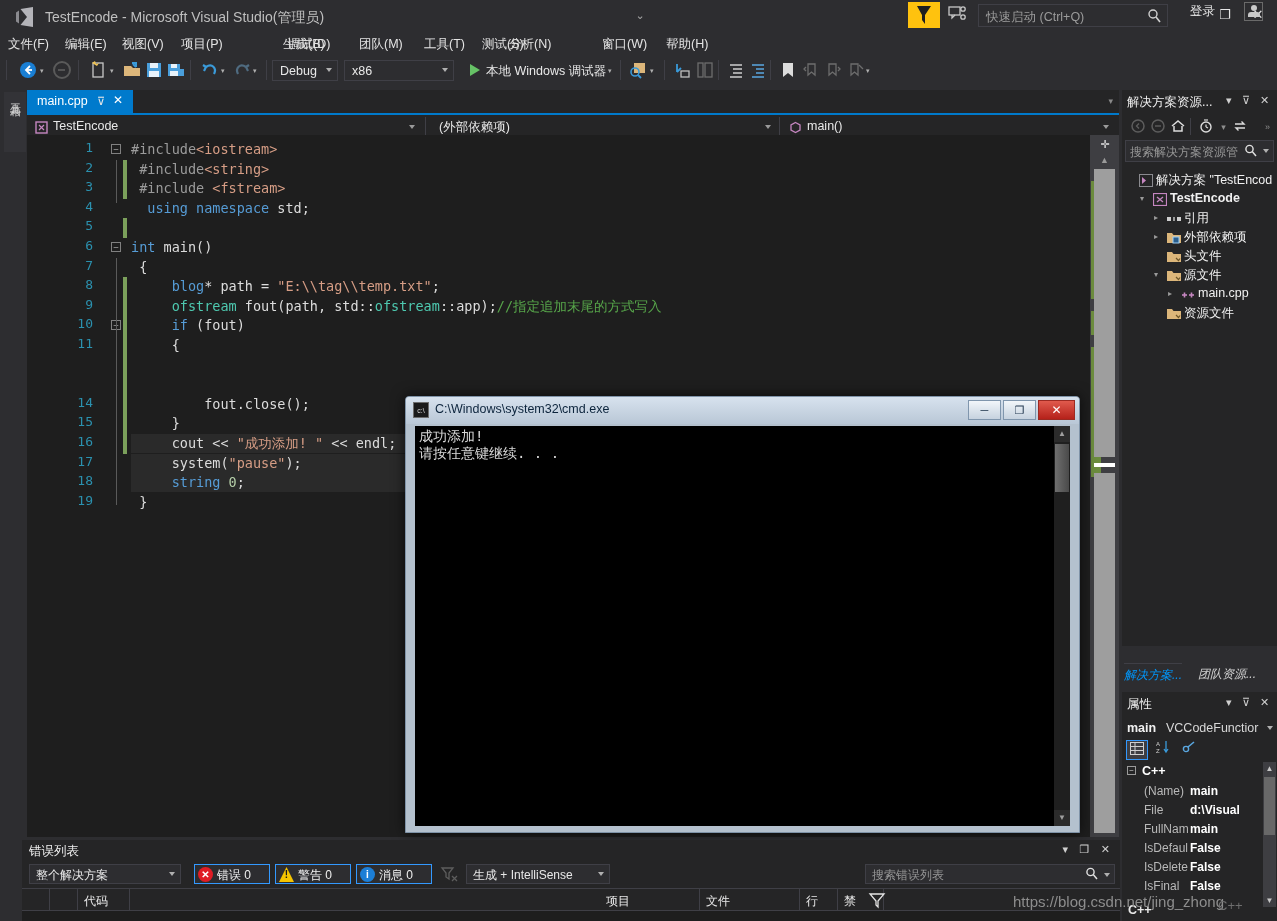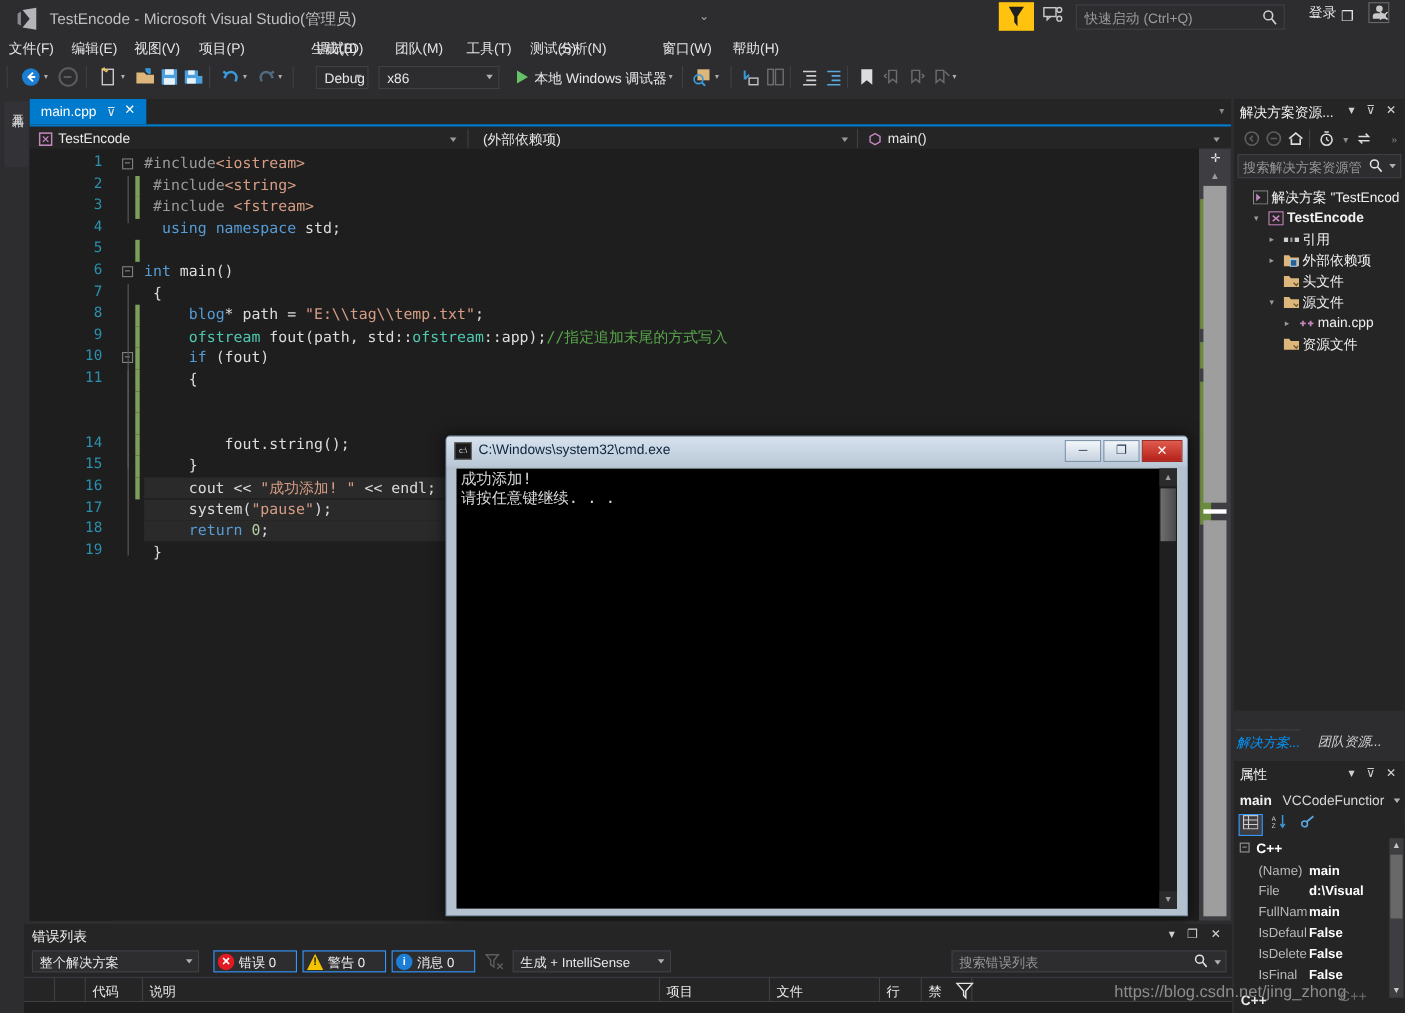--- a/index.html
+++ b/index.html
@@ -329,21 +329,21 @@
     <div class="tb-drop" style="left:221px">▾</div>
     <div class="tb-ico" style="left:232px">
       <svg width="20" height="20" viewBox="0 0 20 20">
           <path d="M14 7 C8 3 3 8 6 14" fill="none" stroke="#4f6b80" stroke-width="2.2"></path>
           <path d="M17 5 L14 7 L16 11" fill="none" stroke="#4f6b80" stroke-width="2.2"></path>
         </svg>
     </div>
     <div class="tb-drop" style="left:253px">▾</div>
     <div class="tb-sep" style="left:266px"></div>
 
-    <div class="combo" style="left:287px; width:48px">
+    <div class="combo" style="left:272px; width:66px">
       <div class="lbl">Debug</div>
       <div class="arr"></div>
     </div>
     <div class="combo" style="left:344px; width:110px">
       <div class="lbl">x86</div>
       <div class="arr"></div>
     </div>
 
     <div class="run-btn">
       <div class="run-tri"></div>
@@ -483,28 +483,28 @@
         <div class="chg" style="top: 142.2px; height: 19.6px;"></div>
         <div class="cl" style="top: 161.8px;"><div class="lnum">9</div><div class="ctxt">     <span class="kw2">ofstream</span> fout(path, std::<span class="kw2">ofstream</span>::app);<span class="cmt">//指定追加末尾的方式写入</span></div></div>
         <div class="chg" style="top: 161.8px; height: 19.6px;"></div>
         <div class="cl" style="top: 181.4px;"><div class="lnum">10</div><div class="ctxt">     <span class="k">if</span> (fout)</div></div>
         <div class="fold" style="top: 185.4px;">−</div>
         <div class="chg" style="top: 181.4px; height: 19.6px;"></div>
         <div class="cl" style="top: 201px;"><div class="lnum">11</div><div class="ctxt">     {</div></div>
         <div class="chg" style="top: 201px; height: 19.6px;"></div>
         <div class="chg" style="top: 220.6px; height: 19.6px;"></div>
         <div class="chg" style="top: 240.2px; height: 19.6px;"></div>
-        <div class="cl" style="top: 259.8px;"><div class="lnum">14</div><div class="ctxt">         fout.string();</div></div>
+        <div class="cl" style="top: 259.8px;"><div class="lnum">14</div><div class="ctxt">         fout.close();</div></div>
         <div class="chg" style="top: 259.8px; height: 19.6px;"></div>
         <div class="cl" style="top: 279.4px;"><div class="lnum">15</div><div class="ctxt">     }</div></div>
         <div class="chg" style="top: 279.4px; height: 19.6px;"></div>
         <div class="cl" style="top: 299px;"><div class="lnum">16</div><div class="ctxt">     cout &lt;&lt; <span class="str">"成功添加! "</span> &lt;&lt; endl;</div></div>
         <div class="chg" style="top: 299px; height: 19.6px;"></div>
         <div class="cl" style="top: 318.6px;"><div class="lnum">17</div><div class="ctxt">     system(<span class="str">"pause"</span>);</div></div>
-        <div class="cl" style="top: 338.2px;"><div class="lnum">18</div><div class="ctxt">     <span class="k">return</span> <span class="num">0</span>;</div></div>
+        <div class="cl" style="top: 338.2px;"><div class="lnum">18</div><div class="ctxt">     <span class="k">string</span> <span class="num">0</span>;</div></div>
         <div class="cl" style="top: 357.8px;"><div class="lnum">19</div><div class="ctxt"> }</div></div>
         <div class="foldline" style="top: 24.6px; height: 43.12px;"></div>
         <div class="foldline" style="top: 122.6px; height: 246.96px;"></div>
         <div class="foldline" style="top: 201px; height: 90.16px;"></div>
       </div>
   </div>
 
   <div class="vscroll">
     <div class="btn" style="top:17px">▲</div>
     <div class="map" style="left:1px; top:46px; height:118px"></div>
@@ -785,23 +785,20 @@
         </div>
         <div class="dd"></div>
       </div>
     </div>
     <div class="el-cols" id="elcols">
         <div class="el-col" style="left: 0px; width: 28px;"></div>
         <div class="el-col" style="left: 28px; width: 28px;"></div>
         <div class="el-col" style="left: 56px; width: 52px;">
           <div class="t">代码</div>
         </div>
-        <div class="el-col" style="left: 108px; width: 470px;">
-          <div class="t">说明</div>
-        </div>
         <div class="el-col" style="left: 578px; width: 100px;">
           <div class="t">项目</div>
         </div>
         <div class="el-col" style="left: 678px; width: 100px;">
           <div class="t">文件</div>
         </div>
         <div class="el-col" style="left: 778px; width: 38px;">
           <div class="t">行</div>
         </div>
         <div class="el-col" style="left: 816px; width: 46px;">

